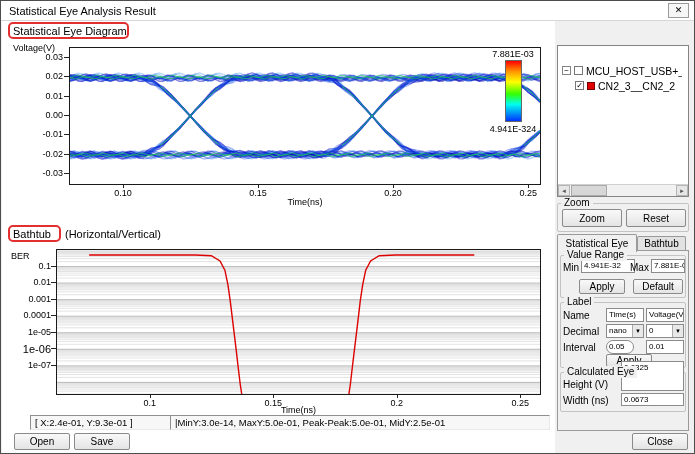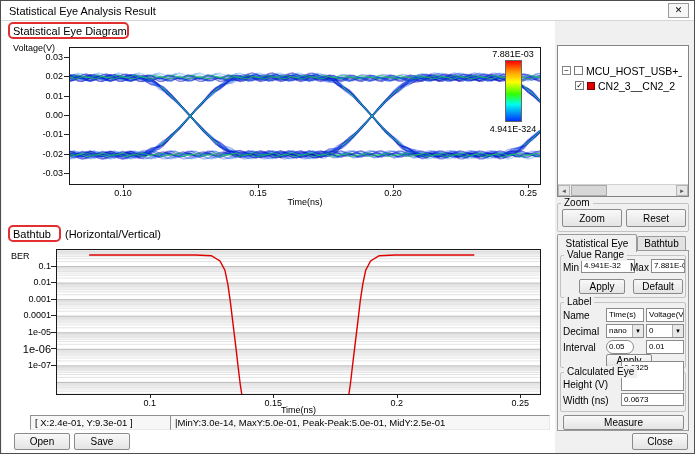--- a/index.html
+++ b/index.html
@@ -286,21 +286,20 @@
   <div class="field" style="left:645px;top:339px;width:38px;">0.01</div>
   <div class="btn" style="left:605px;top:353px;width:46px;height:13px;">Apply</div>
 
   <div class="group" style="left:559px;top:371px;width:126px;height:40px;"></div>
   <span class="legend" style="left:563px;top:365px;">Calculated Eye</span>
   <span class="lbl10" style="left:562px;top:378px;">Height (V)</span>
   <div class="field" style="left:620px;top:360px;width:63px;height:30px;">0.0325</div>
   <span class="lbl10" style="left:562px;top:394px;">Width (ns)</span>
   <div class="field" style="left:620px;top:392px;width:63px;height:13px;">0.0673</div>
 
-  <div class="btn" style="left:562px;top:414px;width:121px;height:15px;">Measure</div>
   <div class="btn" style="left:631px;top:432px;width:56px;height:17px;">Close</div>
 
 <div style="position: absolute; font-size: 9px; left: 24px; top: 50.7143px; width: 38px; text-align: right;">0.03</div>
     <div style="position: absolute; font-size: 9px; left: 63px; top: 55.7143px; width: 5px; height: 1px; background: rgb(34, 34, 34);"></div>
     <div style="position: absolute; font-size: 9px; left: 24px; top: 70.1429px; width: 38px; text-align: right;">0.02</div>
     <div style="position: absolute; font-size: 9px; left: 63px; top: 75.1429px; width: 5px; height: 1px; background: rgb(34, 34, 34);"></div>
     <div style="position: absolute; font-size: 9px; left: 24px; top: 89.5714px; width: 38px; text-align: right;">0.01</div>
     <div style="position: absolute; font-size: 9px; left: 63px; top: 94.5714px; width: 5px; height: 1px; background: rgb(34, 34, 34);"></div>
     <div style="position: absolute; font-size: 9px; left: 24px; top: 109px; width: 38px; text-align: right;">0.00</div>
     <div style="position: absolute; font-size: 9px; left: 63px; top: 114px; width: 5px; height: 1px; background: rgb(34, 34, 34);"></div>

